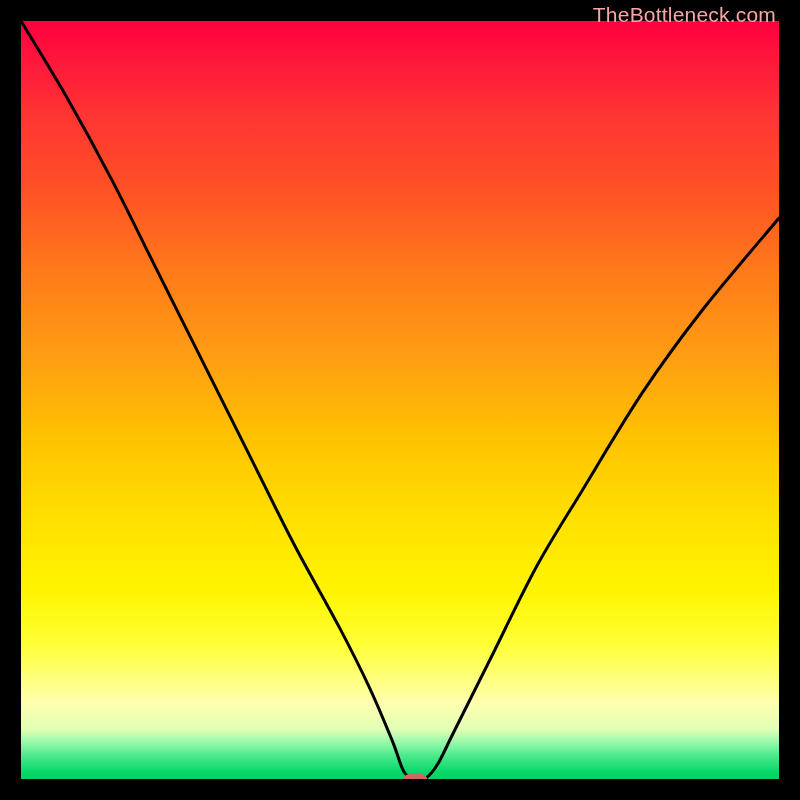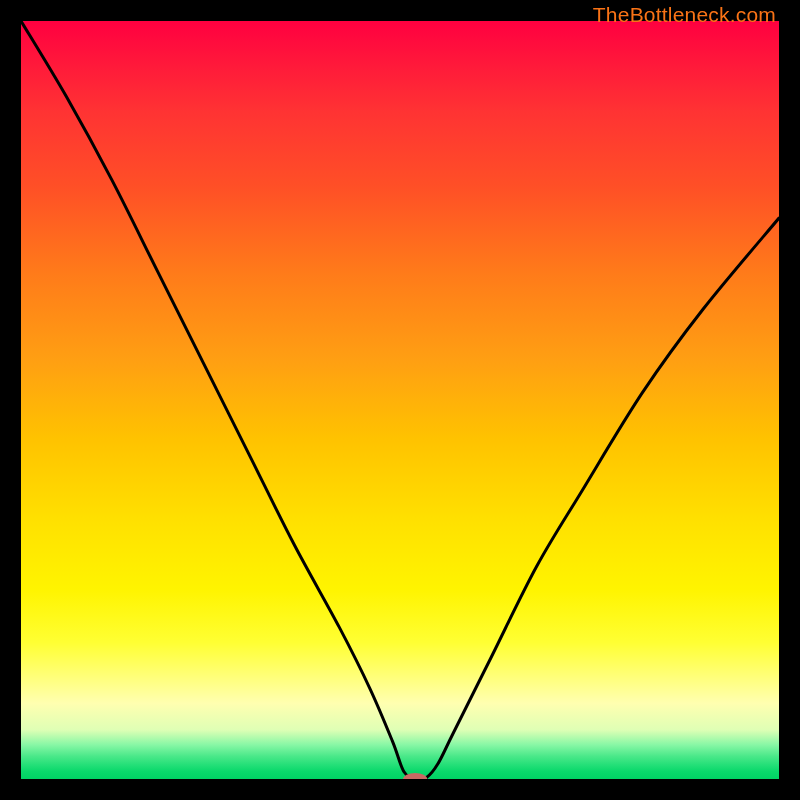--- a/index.html
+++ b/index.html
@@ -48,21 +48,21 @@
     position: absolute;
     left: 0;
     top: 0;
     width: 758px;
     height: 758px;
   }
   .watermark {
     position: absolute;
     top: 3px;
     right: 24px;
-    color: #f97316;
+    color: #fca5a5;
     font-size: 21px;
     letter-spacing: 0.2px;
     font-weight: 400;
   }
 </style>
 </head>
 <body>
 
 <div class="frame">
   <div class="plot-area">

